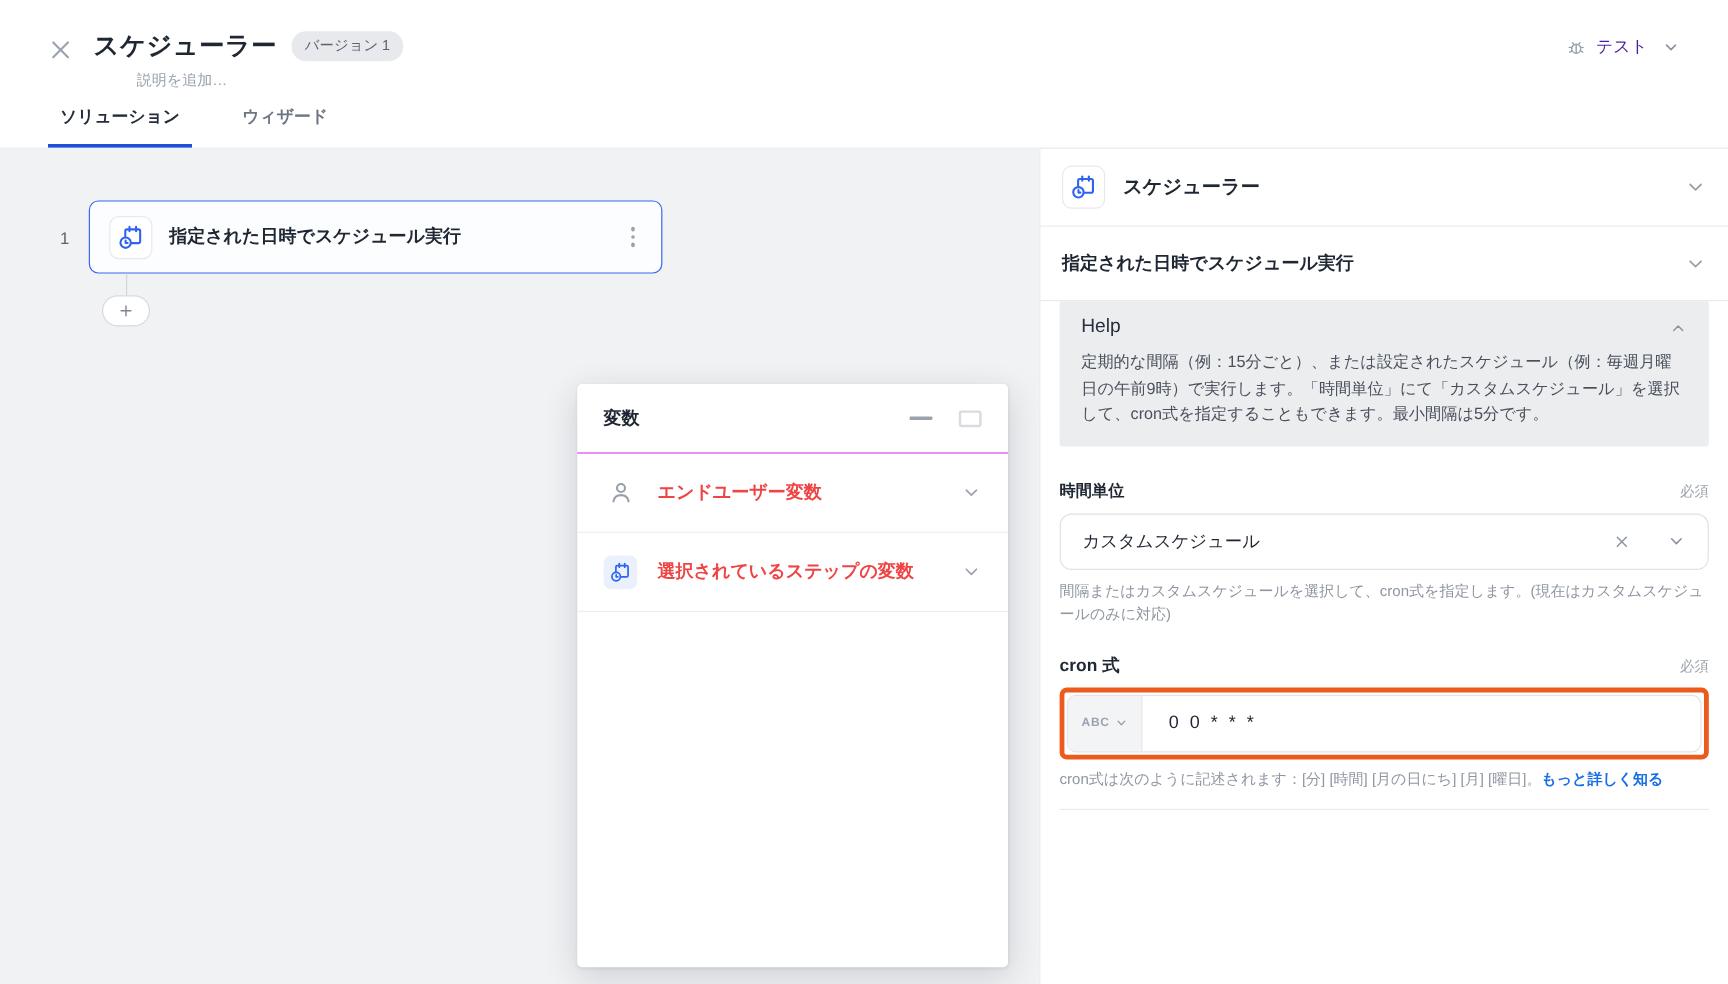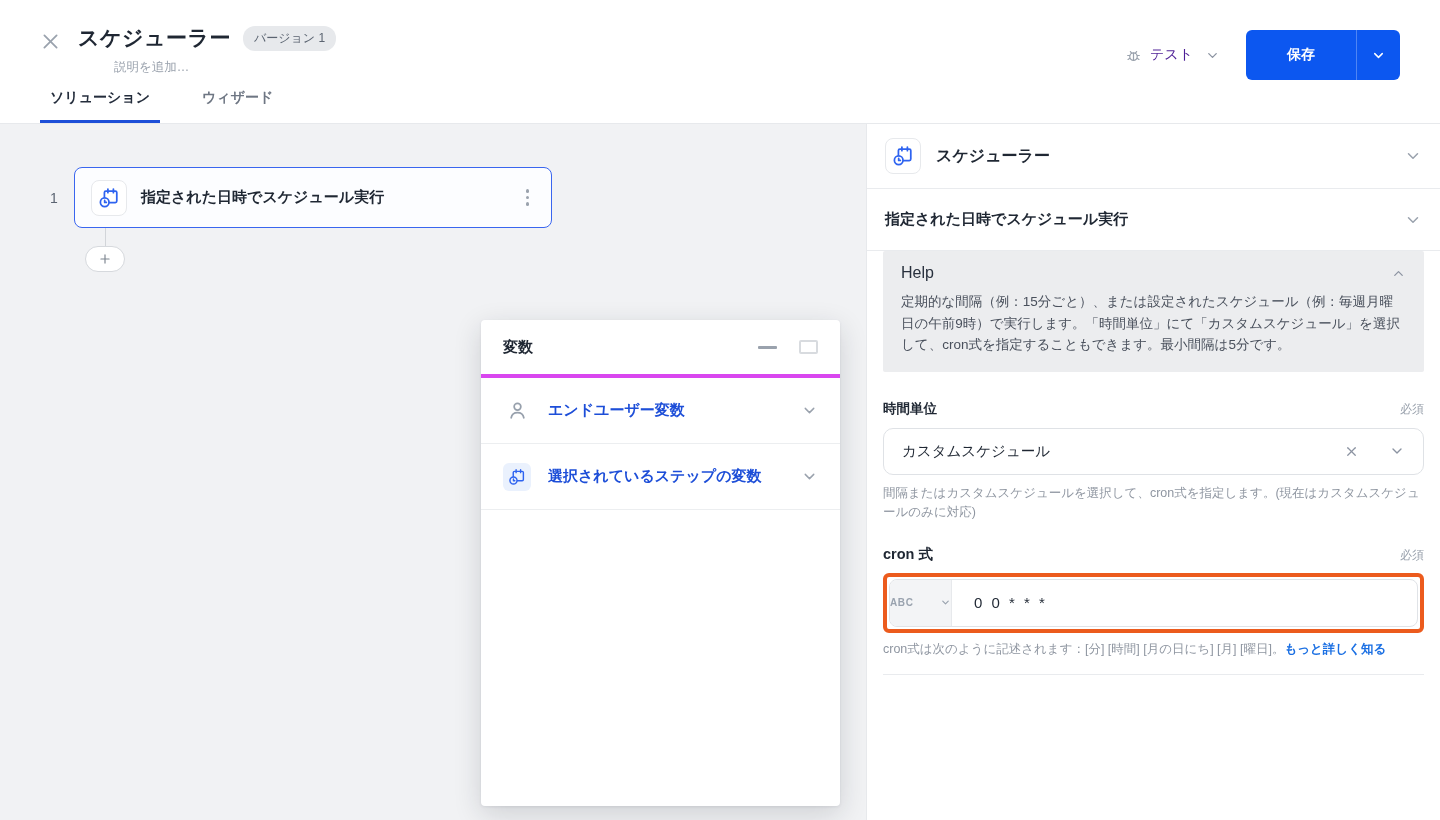--- a/index.html
+++ b/index.html
@@ -34,29 +34,29 @@
   .step-card { width:478px; height:61px; background:#fcfdff; border:1.5px solid #3a66ef; border-radius:8px; display:flex; align-items:center; padding:0 16px; cursor:pointer; }
   .step-icon-box { width:36px; height:36px; background:#fff; border:1px solid #e7e9ec; border-radius:8px; display:flex; align-items:center; justify-content:center; }
   .step-title { margin-left:14px; font-size:15px; font-weight:700; color:#1f2733; }
   .kebab { margin-left:auto; display:flex; flex-direction:column; gap:3px; padding:6px; cursor:pointer; }
   .kebab i { width:3.5px; height:3.5px; background:#9aa2ad; border-radius:50%; }
   .connector { position:absolute; left:105px; top:104px; width:1px; height:19px; background:#d2d5d9; }
   .add-step { position:absolute; left:85px; top:122px; width:40px; height:26px; background:#fff; border:1px solid #d6d9dd; border-radius:13px; display:flex; align-items:center; justify-content:center; color:#7d8590; cursor:pointer; }
 
   
   .vars-panel { position:absolute; left:481px; top:196px; width:359px; height:486px; background:#fff; border-radius:4px; box-shadow:0 8px 28px rgba(25,31,45,.16), 0 1px 3px rgba(25,31,45,.08); }
-  .vars-head { height:58px; display:flex; align-items:center; padding:0 22px; border-bottom:4px solid #d946ef; }
+  .vars-head { height:58px; display:flex; align-items:center; padding:0 22px; border-bottom:1px solid #d946ef; }
   .vars-title { font-size:15px; font-weight:700; color:#1f2733; }
   .win-ctrls { margin-left:auto; display:flex; align-items:center; gap:22px; }
   .min-bar { width:19px; height:3px; background:#9aa2ad; border-radius:1px; cursor:pointer; }
   .max-rect { width:19px; height:14px; border:2px solid #d8dbdf; border-radius:2px; cursor:pointer; }
   .var-row { height:66px; display:flex; align-items:center; padding:0 22px; border-bottom:1px solid #eceef0; cursor:pointer; }
   .var-ico-slot { width:28px; display:flex; align-items:center; justify-content:center; }
   .var-ico-box { width:28px; height:28px; background:#eaf1fd; border-radius:6px; display:flex; align-items:center; justify-content:center; }
-  .var-label { margin-left:17px; font-size:15px; font-weight:700; color:#1d4ed8; }
+  .var-label { margin-left:17px; font-size:15px; font-weight:700; color:#ef4444; }
   .var-row .chev { margin-left:auto; color:#9aa2ad; display:flex; }
 
   
   .rpanel { width:574px; background:#fff; border-left:1px solid #e7e9ec; }
   .rp-row { display:flex; align-items:center; padding:0 18px; border-bottom:1px solid #e9ebee; cursor:pointer; }
   .rp-row .chev { margin-left:auto; color:#9aa2ad; display:flex; }
   .rp-app { height:65px; }
   .rp-app-name { margin-left:15px; font-size:16px; font-weight:700; color:#1f2733; }
   .rp-step { height:62px; font-size:15px; font-weight:700; color:#1f2733; }
   .rp-settings-hd { height:62px; font-size:15px; font-weight:700; color:#1f2733; border-bottom:none; }
@@ -74,21 +74,21 @@
   .field-label.lg { font-size:14.5px; }
   .required { margin-left:auto; font-size:12px; color:#9aa2ad; }
   .select-box { margin-top:10px; height:47px; border:1px solid #dfe2e6; border-radius:10px; display:flex; align-items:center; padding:0 18px; cursor:pointer; background:#fff; }
   .select-value { font-size:14.5px; color:#1f2733; }
   .select-icons { margin-left:auto; display:flex; align-items:center; gap:30px; color:#8b93a1; }
   .helper { margin-top:9px; font-size:12.5px; color:#8f96a1; line-height:1.55; }
 
   .cron-field { margin-top:22px; }
   .cron-highlight { margin-top:9px; border:4px solid #ec5b1d; border-radius:6px; padding:2px; }
   .cron-input-wrap { border:1px solid #e0e3e7; border-radius:8px; height:48px; display:flex; overflow:hidden; background:#fff; }
-  .type-seg { width:62px; background:#f3f4f6; border-right:1px solid #e7e9ec; display:flex; align-items:center; justify-content:space-between; gap:4px; cursor:pointer; flex:none; }
+  .type-seg { width:62px; background:#f3f4f6; border-right:1px solid #e7e9ec; display:flex; align-items:center; justify-content:center; gap:4px; cursor:pointer; flex:none; }
   .type-label { font-size:10px; font-weight:700; letter-spacing:.6px; color:#9aa3af; }
   .type-seg .chev { color:#9aa3af; display:flex; }
   .cron-value { border:none; outline:none; flex:1; padding:0 0 0 22px; font-size:15px; color:#1f2733; letter-spacing:2.5px; font-family:"Liberation Sans","DejaVu Sans",sans-serif; background:transparent; }
   .cron-helper { margin-top:8px; font-size:12.5px; color:#8f96a1; }
   .cron-helper a { color:#1a6fe3; font-weight:600; text-decoration:none; cursor:pointer; }
   .sect-divider { margin-top:16px; border-top:1px solid #e9ebee; }
 </style>
 </head>
 <body>
 
@@ -116,28 +116,20 @@
               <path d="M9.4 8.8 7.6 6.4M14.6 8.8l1.8-2.4"></path>
               <path d="M6.7 12H3.8M6.9 16l-2.6 1.6M17.3 12h2.9M17.1 16l2.6 1.6"></path>
             </svg>
         </span>
         <span>テスト</span>
         <span class="chev">
           <svg width="15" height="15" viewBox="0 0 24 24" fill="none" stroke="currentColor" stroke-width="2.1" stroke-linecap="round" stroke-linejoin="round">
               <polyline points="6 9 12 15 18 9"></polyline>
             </svg>
         </span>
-      </div>
-      <div class="save-split">
-        <button class="save-main">保存</button>
-        <button class="save-caret">
-          <svg width="15" height="15" viewBox="0 0 24 24" fill="none" stroke="currentColor" stroke-width="2.3" stroke-linecap="round" stroke-linejoin="round">
-              <polyline points="6 9 12 15 18 9"></polyline>
-            </svg>
-        </button>
       </div>
     </div>
   </div>
   <nav class="tabs">
     <div class="tab active">ソリューション</div>
     <div class="tab">ウィザード</div>
   </nav>
 </header>
 
 <div class="main">

